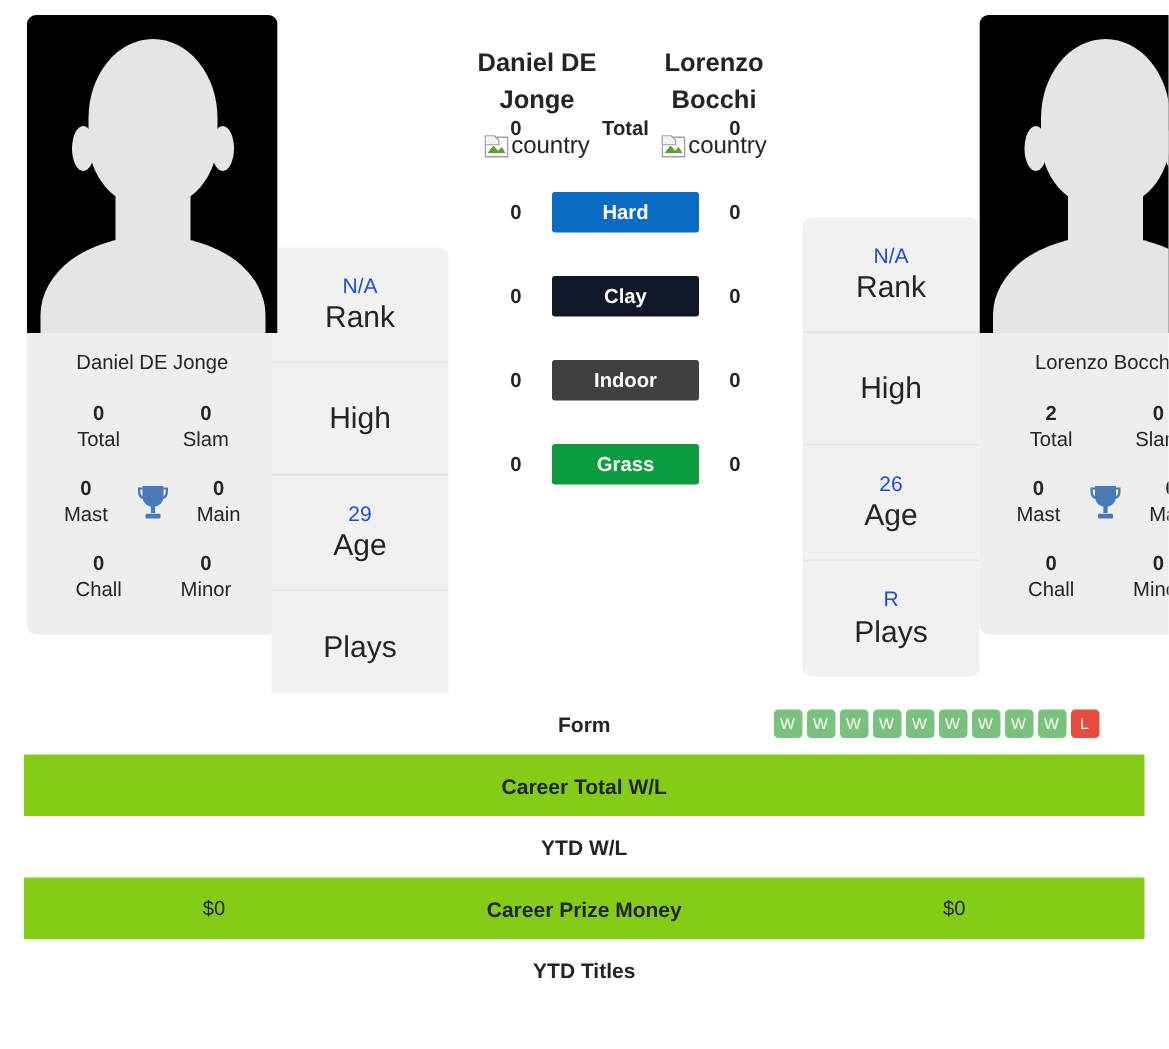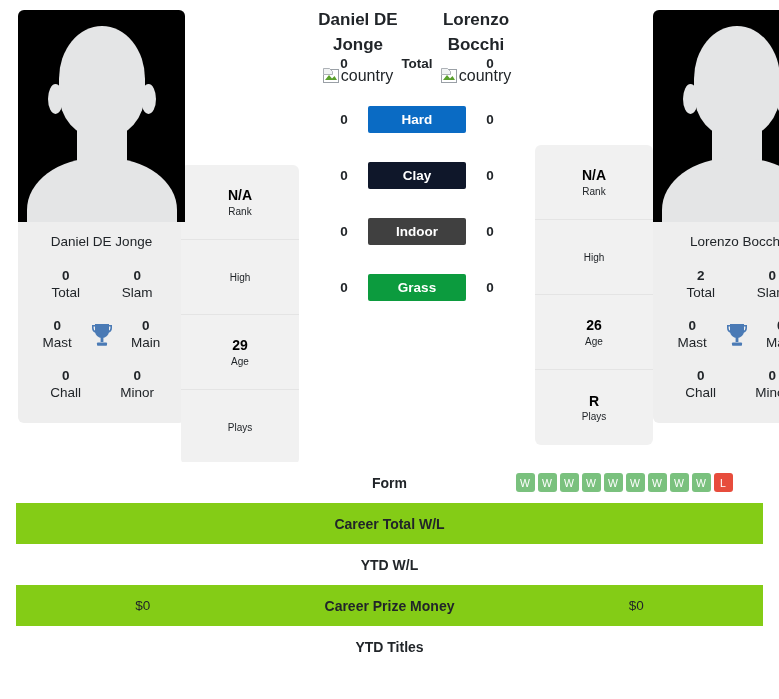--- a/index.html
+++ b/index.html
@@ -135,30 +135,30 @@
     padding: 16px 6px;
     text-align: center;
     line-height: 1.3;
     border-bottom: 1px solid #e4e4e4;
     min-height: 75px;
     display: flex;
     flex-direction: column;
     justify-content: center;
   }
   .info-item:last-child { border-bottom: none; }
-  .info-val { font-size: 14px; font-weight: bold; color: #000000; }
-  .info-lab { font-size: 10px; color: #212529; }
+  .info-val { font-size: 14px; font-weight: normal; color: #1d4ed8; }
+  .info-lab { font-size: 20px; color: #212529; }
 
   
   .center {
     flex: 1 1 auto;
     display: flex;
     flex-direction: column;
     align-items: center;
-    padding-top: 8px;
+    padding-top: 30px;
   }
   .names-row {
     display: flex;
     width: 100%;
     justify-content: space-between;
   }
   .name-block {
     width: 118px;
     text-align: center;
   }

